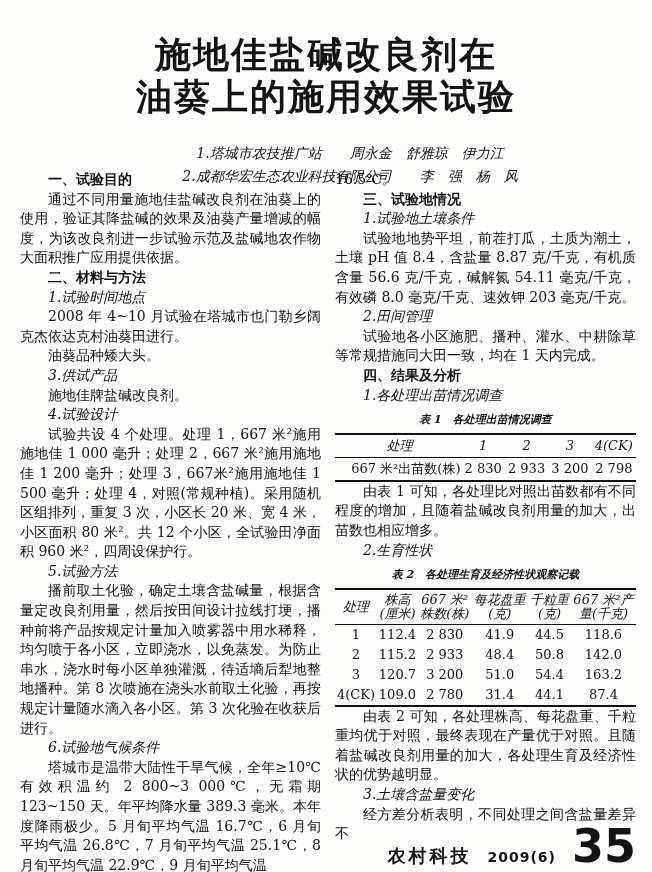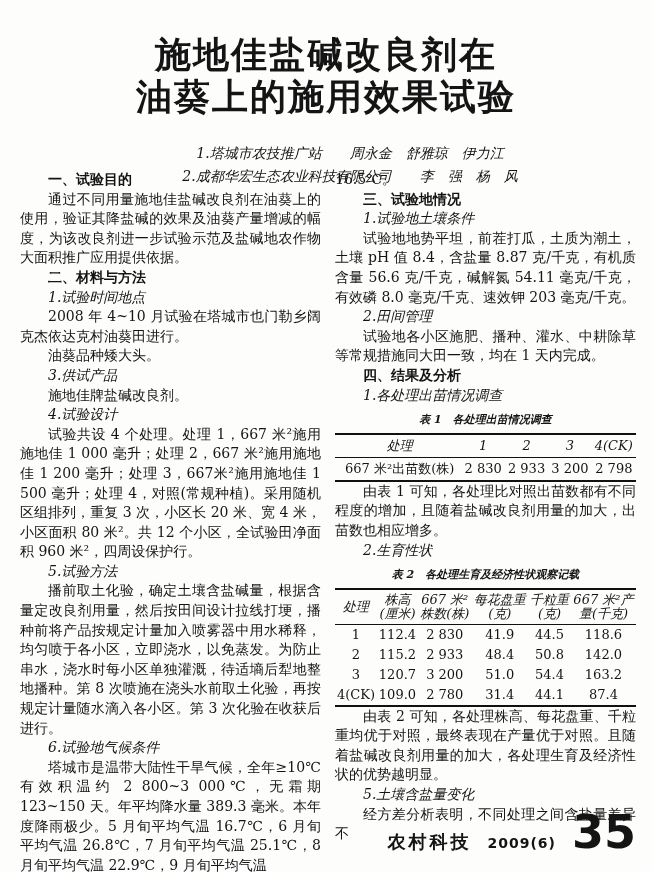--- a/index.html
+++ b/index.html
@@ -72,26 +72,26 @@
   }
   table.tbl thead tr{border-bottom:1px solid #111;}
   table.tbl th, table.tbl td{
     font-weight:normal;
     text-align:center;
     padding:4px 1px;
     white-space:nowrap;
   }
   table.tbl th{font-style:italic;}
   .hl{display:block;}
-  #t1 td.rowlabel, #t1 th:first-child{text-align:center;padding-left:4px;}
+  #t1 td.rowlabel, #t1 th:first-child{text-align:right;padding-left:4px;}
   #t1 th:first-child{text-align:center;}
   #t2 td, #t2 th{padding:3px 1px;}
   .footer{
     position:absolute;
-    right:16px;bottom:18px;
+    right:16px;bottom:4px;
     display:flex;
     align-items:baseline;
     gap:16px;
     font-family:"DejaVu Sans", sans-serif;
     font-weight:bold;
   }
   .journal{font-size:18px;letter-spacing:3px;}
   .issue{font-size:14px;letter-spacing:1px;}
   .pagenum{font-size:46px;line-height:34px;}
 </style>
@@ -224,21 +224,21 @@
             <td>109.0</td>
             <td>2 780</td>
             <td>31.4</td>
             <td>44.1</td>
             <td>87.4</td>
           </tr>
         </tbody>
       </table>
 
       <p class="para">由表 2 可知，各处理株高、每花盘重、千粒重均优于对照，最终表现在产量优于对照。且随着盐碱改良剂用量的加大，各处理生育及经济性状的优势越明显。</p>
-      <p class="sub-h">5.土壤含盐量变化</p>
+      <p class="sub-h">3.土壤含盐量变化</p>
       <p class="para">经方差分析表明，不同处理之间含盐量差异不</p>
     </div>
   </div>
 
   <div class="footer">
     <span class="journal">农村科技</span>
     <span class="issue">2009(6)</span>
     <span class="pagenum">35</span>
   </div>
 

